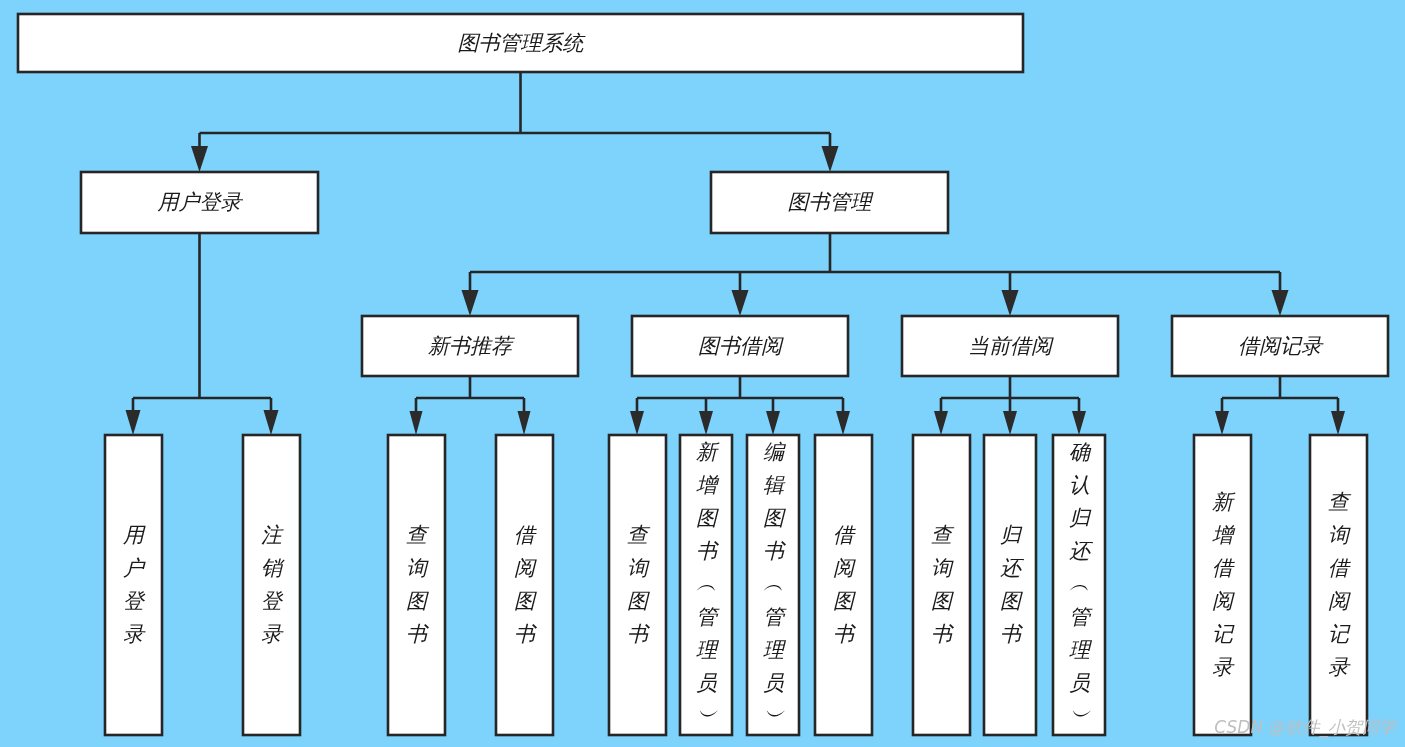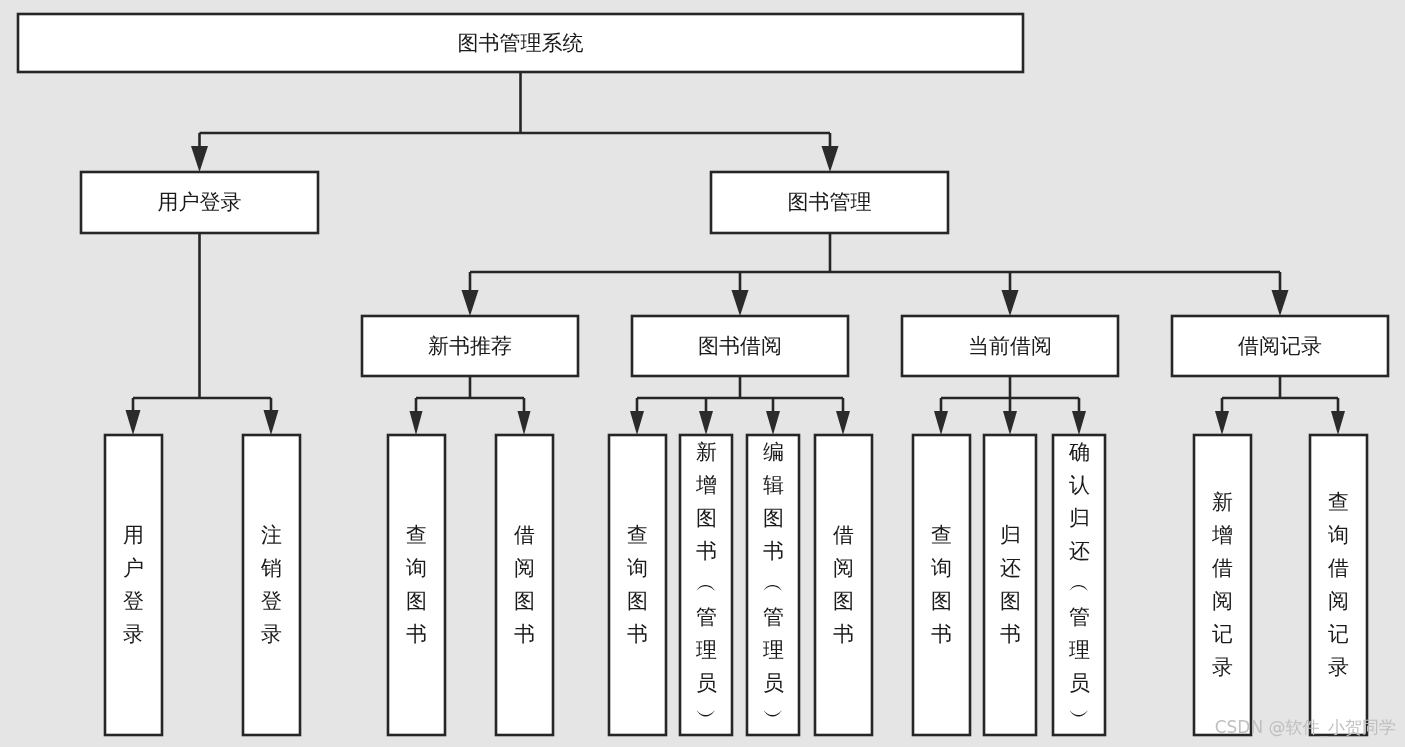--- a/index.html
+++ b/index.html
@@ -11,21 +11,22 @@
   body {
     width: 1405px;
     height: 747px;
     overflow: hidden;
     font-family: "DejaVu Sans", "Liberation Sans", sans-serif;
   }
   #diagram-root {
     position: relative;
     width: 1405px;
     height: 747px;
-    background: #e5e5e5;
+    background: #7dd3fc;
+    font-style: italic;
   }
   svg#structure-chart {
     display: block;
     width: 1405px;
     height: 747px;
   }
   .node-box {
     fill: #ffffff;
     stroke: #262626;
     stroke-width: 2.6;

